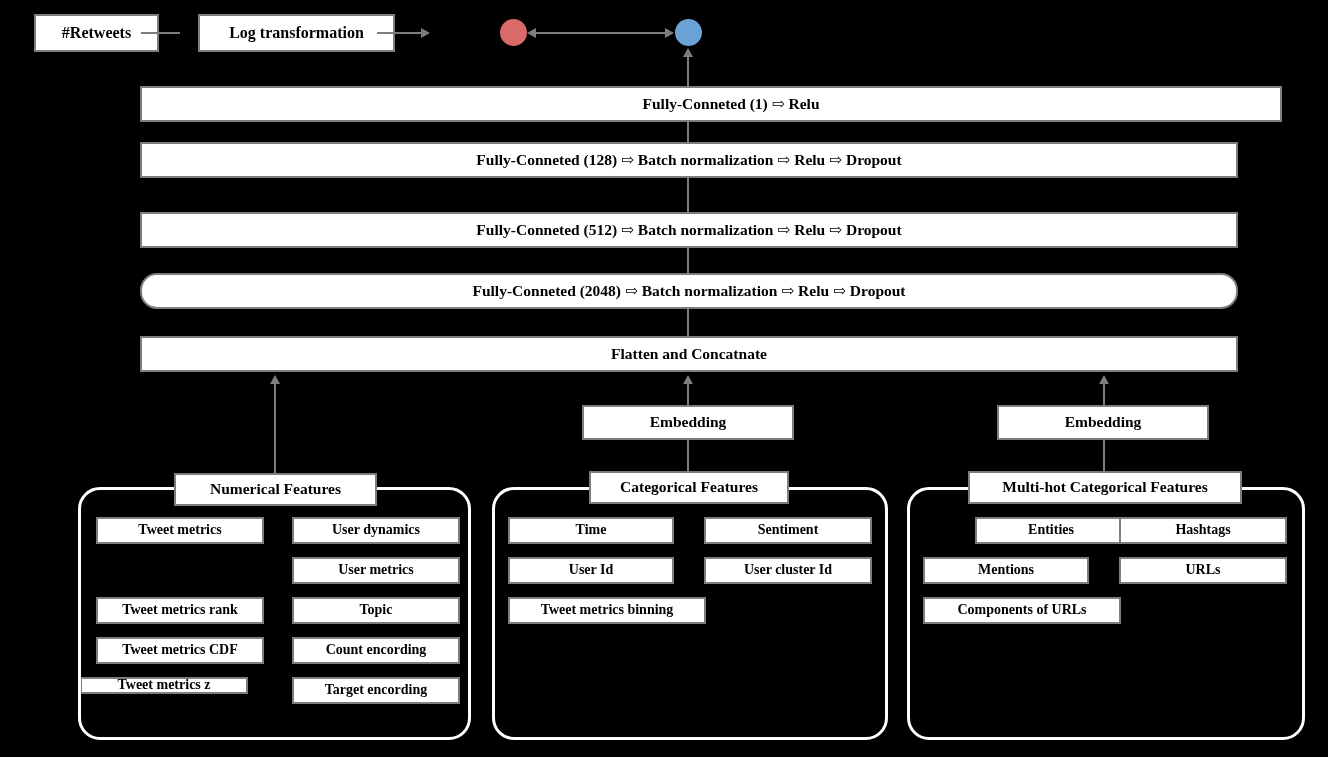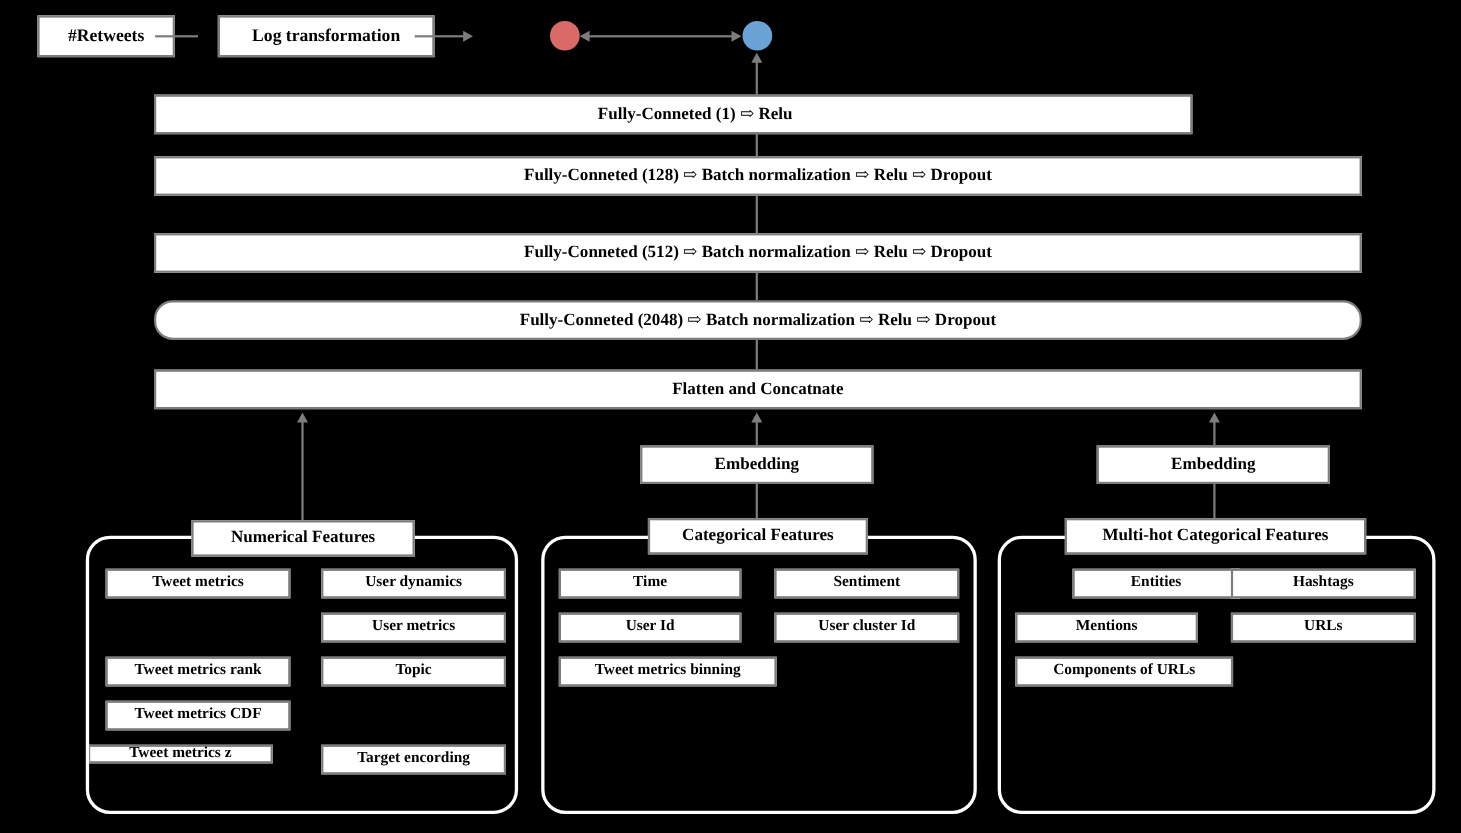--- a/index.html
+++ b/index.html
@@ -117,21 +117,21 @@
 
   <div class="dot" style="left:675px; top:19px; width:27px; height:27px; background:#6ba3d6;"></div>
 
   <div class="hline" style="left:531px; top:32px; width:141px;"></div>
   <div class="arrowhead-left" style="left:527px; top:28px;"></div>
   <div class="arrowhead-right" style="left:665px; top:28px;"></div>
 
   <div class="vline" style="left:687px; top:52px; height:34px;"></div>
   <div class="arrowhead-up" style="left:683px; top:48px;"></div>
 
-  <div class="node fc" style="left:140px; top:86px; width:944px; height:36px;padding-left:40px;">
+  <div class="node fc" style="left:140px; top:86px; width:1142px; height:36px;padding-left:40px;">
     <span>Fully-Conneted (1) ⇨ Relu</span>
   </div>
 
   <div class="vline" style="left:687px; top:122px; height:20px;"></div>
 
   <div class="node fc" style="left:140px; top:142px; width:1098px; height:36px;">
     <span>Fully-Conneted (128) ⇨ Batch normalization ⇨ Relu ⇨ Dropout</span>
   </div>
 
   <div class="vline" style="left:687px; top:178px; height:34px;"></div>
@@ -192,20 +192,23 @@
 
   <div class="node leaf" style="left:292px; top:517px; width:168px; height:27px;">
     <span>User dynamics</span>
   </div>
   <div class="node leaf" style="left:292px; top:557px; width:168px; height:27px;">
     <span>User metrics</span>
   </div>
   <div class="node leaf" style="left:292px; top:597px; width:168px; height:27px;">
     <span>Topic</span>
   </div>
+  <div class="node leaf" style="left:292px; top:637px; width:168px; height:27px;">
+    <span>Count encording</span>
+  </div>
   <div class="node leaf" style="left:292px; top:677px; width:168px; height:27px;">
     <span>Target encording</span>
   </div>
 
   <div class="group-box" style="left:492px; top:487px; width:396px; height:253px;"></div>
 
   <div class="node grouphdr" style="left:589px; top:471px; width:200px; height:33px;">
     <span>Categorical Features</span>
   </div>
 

